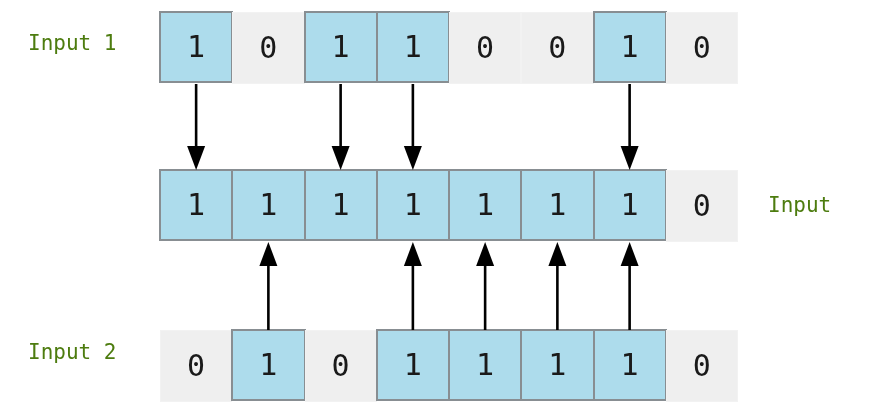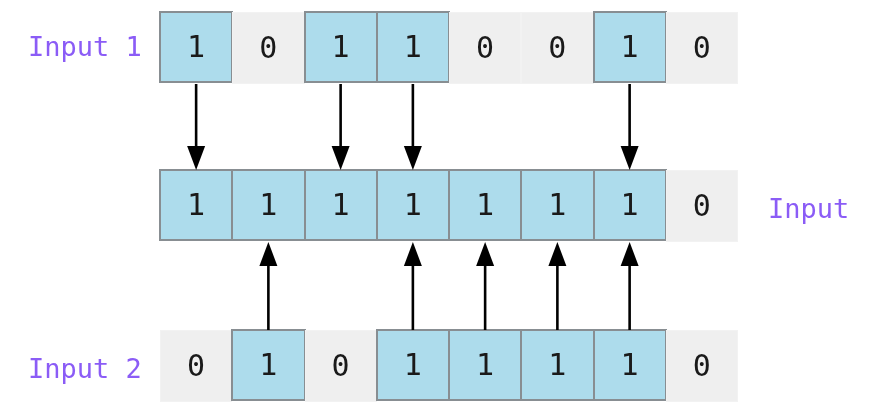--- a/index.html
+++ b/index.html
@@ -19,28 +19,28 @@
     position: absolute;
     left: 0;
     top: 0;
     width: 894px;
     height: 416px;
   }
 
   .row-label {
     position: absolute;
     font-family: "DejaVu Sans Mono", "Liberation Mono", monospace;
-    font-size: 27px;
-    color: #8b5cf6;
+    font-size: 21px;
+    color: #4d7c0f;
     letter-spacing: 0px;
     white-space: nowrap;
     line-height: 1;
   }
   #label-input1 { left: 28px;  top: 33px; }
-  #label-input2 { left: 28px;  top: 355px; }
+  #label-input2 { left: 28px;  top: 342px; }
   #label-result { left: 768px; top: 195px; }
 
   .bit-row {
     position: absolute;
     left: 160px;
     width: 578px;
     height: 72px;
     display: flex;
   }
   #row-input1 { top: 12px; }

